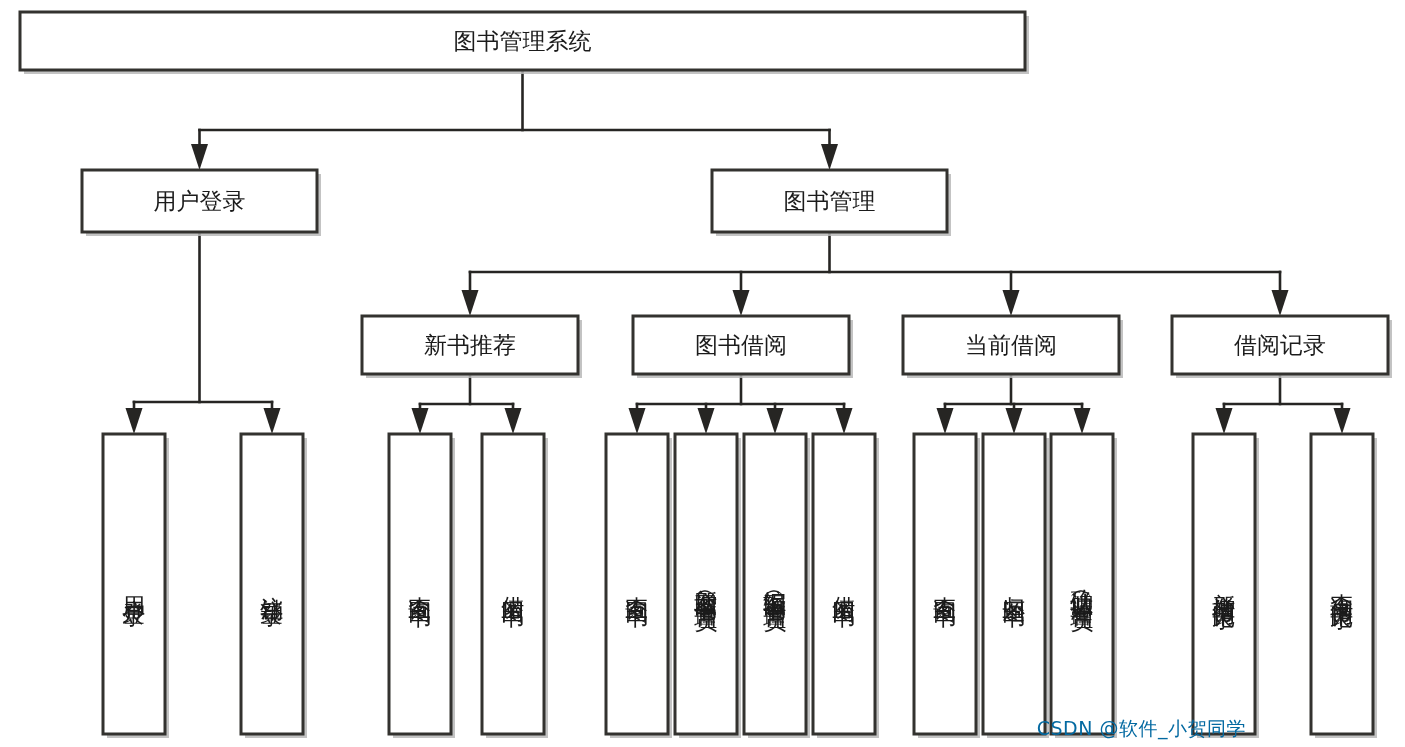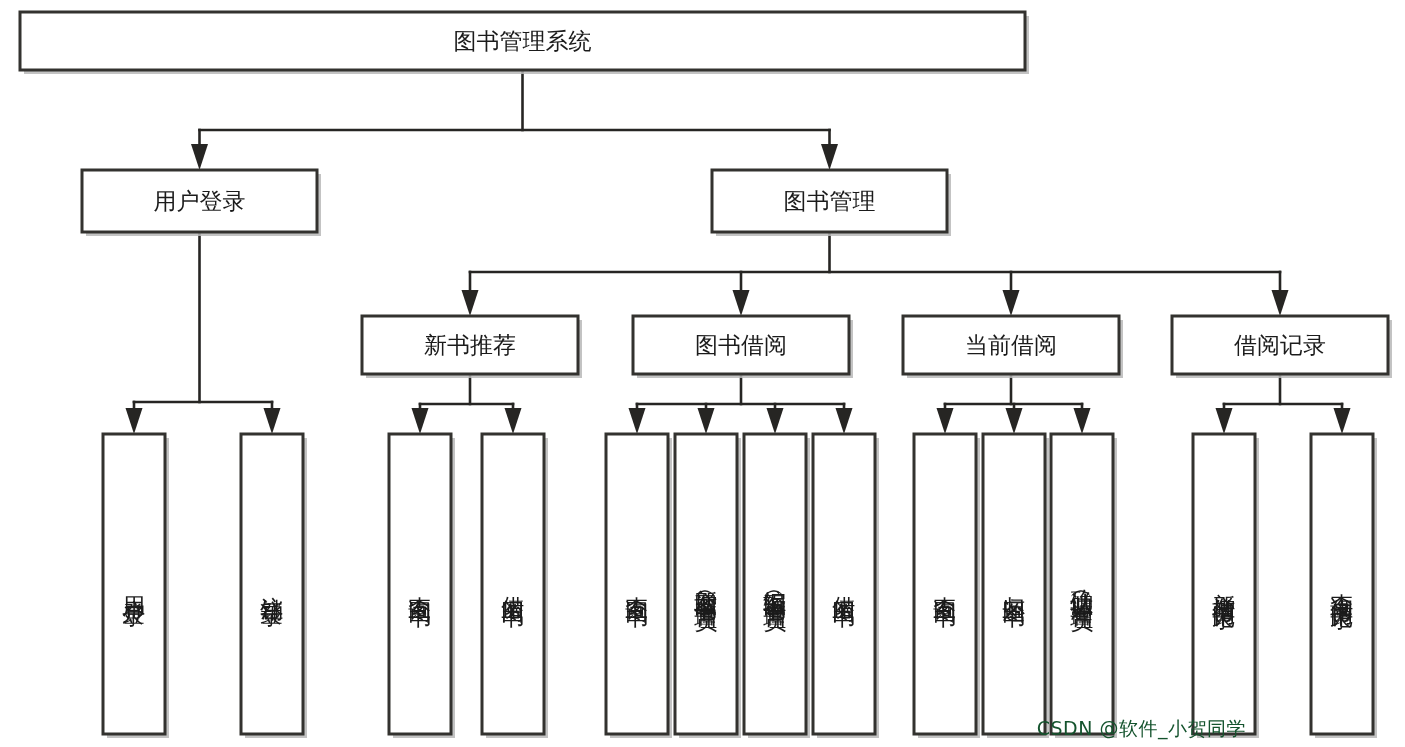--- a/index.html
+++ b/index.html
@@ -72,21 +72,21 @@
     color: #1b1b1b;
     white-space: nowrap;
     text-align: center;
   }
   .watermark {
     position: absolute;
     right: 10px;
     bottom: 5px;
     font-family: "DejaVu Sans", "Liberation Sans", sans-serif;
     font-size: 19px;
-    color: #14532d;
+    color: #0369a1;
     letter-spacing: 0.5px;
     white-space: nowrap;
     user-select: none;
   }
 </style>
 </head>
 <body>
 
 <div id="diagram-root">
 

